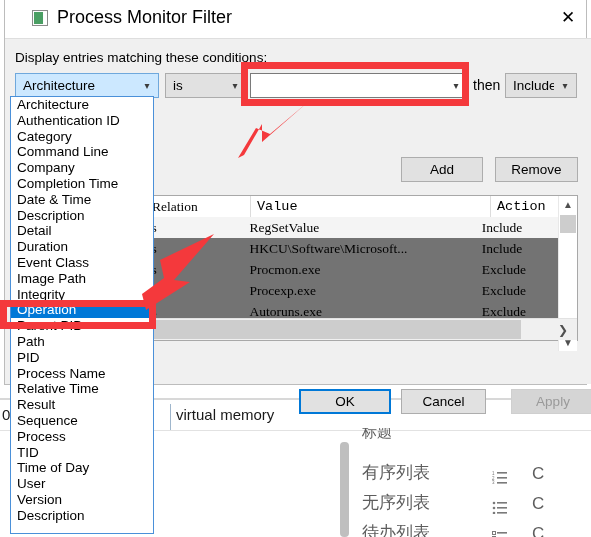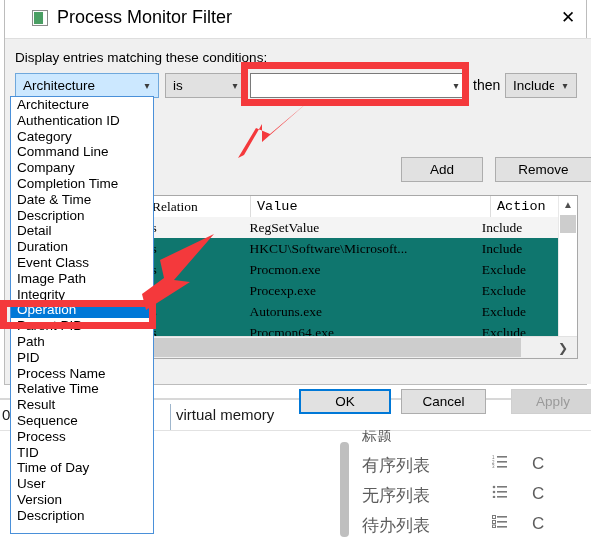--- a/index.html
+++ b/index.html
@@ -69,21 +69,21 @@
     width: 9px; height: 95px;
     background: #bfbfbf;
     border-radius: 4px;
   }
   .bg-row {
     position: absolute;
     left: 22px;
     width: 229px;
     height: 30px;
     display: flex;
-    align-items: flex-start;
+    align-items: flex-end;
     color: #6b6b6b;
   }
   .bg-row .bg-row-label {
     font-size: 17px;
     width: 130px;
     color: #5d5d5d;
   }
   .bg-row .bg-row-icon {
     width: 40px;
     display: flex;
@@ -226,41 +226,41 @@
     border: 1px solid #adadad;
     background: #e1e1e1;
     font-size: 13.5px;
     color: #000;
     display: flex;
     align-items: center;
     justify-content: center;
     font-family: "Liberation Sans", sans-serif;
   }
   #btn-add   { left: 396px; top: 118px; width: 82px; height: 25px; }
-  #btn-remove{ left: 490px; top: 118px; width: 97px; height: 25px; }
+  #btn-remove{ left: 490px; top: 118px; width: 83px; height: 25px; }
   #btn-ok {
     left: 294px; top: 350px; width: 92px; height: 25px;
     background: #e1e1e1;
     border: 2px solid #0078d7;
   }
   #btn-cancel{ left: 396px; top: 350px; width: 85px; height: 25px; }
   #btn-apply {
     left: 490px; top: 350px; width: 84px; height: 25px;
     background: #d5d5d5;
     border-color: #cfcfcf;
     color: #9a9a9a;
     margin-left: 16px;
   }
 
   
   #filter-table {
     position: absolute;
     left: 10px; top: 156px;
-    width: 563px; height: 164px;
-    background: #0f766e;
+    width: 563px; height: 146px;
+    background: #737373;
     border: 1px solid #a8a8a8;
     box-sizing: border-box;
   }
   #ft-header {
     position: absolute;
     left: 0; top: 0;
     width: 561px; height: 21px;
     background: #ffffff;
     border-bottom: 1px solid #d6d6d6;
     display: flex;

